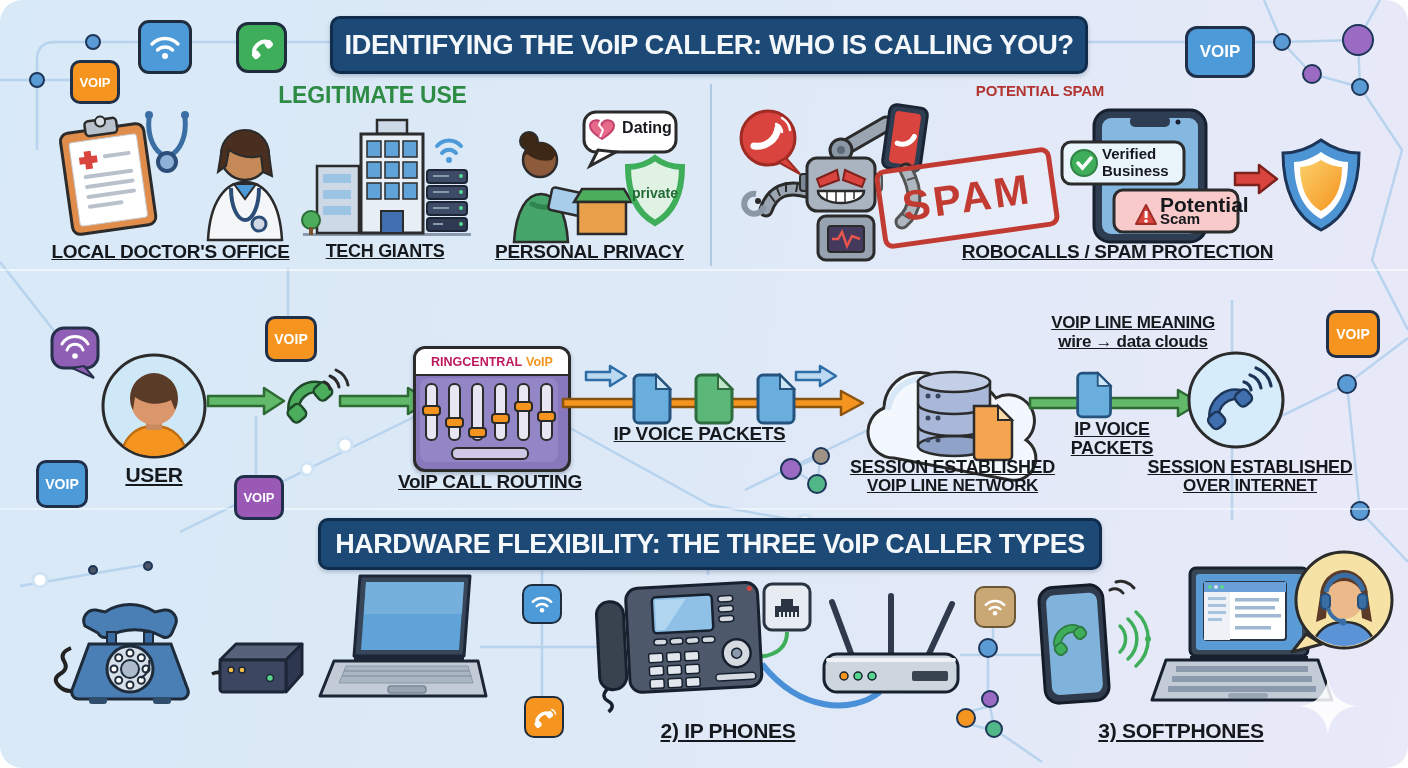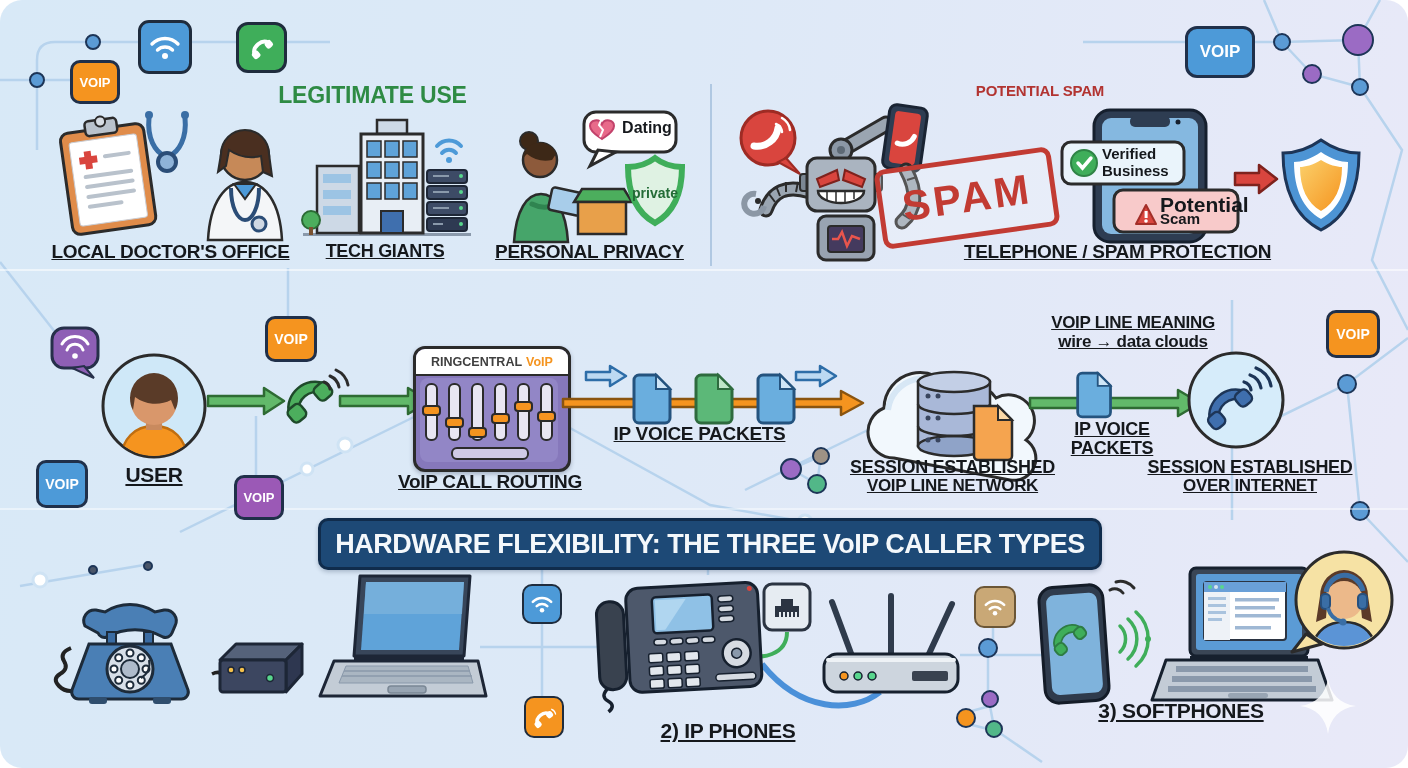--- a/index.html
+++ b/index.html
@@ -96,20 +96,21 @@
         <g transform="rotate(-40 28 30)">
           <path d="M10 28 a19 15 0 0 1 36 0" fill="none" stroke="#fff" stroke-width="8"></path>
           <rect x="4" y="24" width="15" height="15" rx="5" fill="#fff"></rect>
           <rect x="37" y="24" width="15" height="15" rx="5" fill="#fff"></rect>
         </g>
       </svg>
   </div>
   <div class="abs voip" style="left:70px;top:60px;width:44px;height:38px;background:#f5941f;font-size:13px;">VOIP</div>
   <div class="abs voip" style="left:1185px;top:26px;width:64px;height:46px;background:#4d9ad8;font-size:17px;border-radius:12px;">VOIP</div>
 
+  <div class="abs banner" style="left:330px;top:16px;width:752px;height:52px;font-size:27.5px;">IDENTIFYING THE VoIP CALLER: WHO IS CALLING YOU?</div>
 
   <div class="abs hdr" style="left:240px;top:82px;width:265px;font-size:23px;color:#2e8b44;">LEGITIMATE USE</div>
   <div class="abs hdr" style="left:915px;top:82px;width:250px;font-size:15px;color:#b23431;">POTENTIAL SPAM</div>
 
   <svg class="abs" style="left:48px;top:106px;" width="245" height="134" viewBox="0 0 245 134">
     <g transform="rotate(-8 60 72)">
       <rect x="18" y="22" width="84" height="102" rx="8" fill="#e08c4a" stroke="#2b2b2b" stroke-width="3"></rect>
       <rect x="26" y="32" width="68" height="84" rx="3" fill="#fff" stroke="#c9ccd3"></rect>
       <rect x="44" y="13" width="32" height="15" rx="4" fill="#b9c2cc" stroke="#2b2b2b" stroke-width="2.5"></rect>
       <circle cx="60" cy="15" r="5" fill="#d7dde4" stroke="#2b2b2b" stroke-width="2"></circle>
@@ -273,21 +274,21 @@
     <defs>
         <linearGradient id="shg" x1="0" y1="0" x2="1" y2="1">
           <stop offset="0" stop-color="#fbd06b"></stop>
           <stop offset="1" stop-color="#f5941f"></stop>
         </linearGradient>
       </defs>
     <path d="M43 4 C57 14 71 17 81 17 C81 53 69 81 43 94 C17 81 5 53 5 17 C15 17 29 14 43 4 Z" fill="#4d94d4" stroke="#1d3557" stroke-width="3"></path>
     <path d="M43 16 C53 23 63 26 70 26 C70 53 61 73 43 83 C25 73 16 53 16 26 C23 26 33 23 43 16 Z" fill="#fff"></path>
     <path d="M43 24 C51 29 59 31 64 31 C64 52 57 67 43 75 C29 67 22 52 22 31 C27 31 35 29 43 24 Z" fill="url(#shg)"></path>
   </svg>
-  <div class="abs lbl" style="left:955px;top:242px;width:325px;font-size:19px;">TELEPHONE / SPAM PROTECTION</div>
+  <div class="abs lbl" style="left:955px;top:242px;width:325px;font-size:19px;">ROBOCALLS / SPAM PROTECTION</div>
 
 
   <div class="abs" style="left:50px;top:326px;">
     <svg width="52" height="50" viewBox="0 0 52 50">
       <rect x="2" y="2" width="46" height="40" rx="12" fill="#8e5fb5" stroke="#26304a" stroke-width="3"></rect>
       <polygon points="34,40 44,52 22,42" fill="#8e5fb5" stroke="#26304a" stroke-width="2"></polygon>
       <g stroke="#fff" stroke-width="3" fill="none" stroke-linecap="round">
           <path d="M12 18 a15 15 0 0 1 26 0"></path>
           <path d="M17 24 a8.5 8.5 0 0 1 16 0"></path>
         </g>
@@ -330,21 +331,21 @@
         <path d="M48 8 a15 15 0 0 1 9 11"></path>
         <path d="M54 2 a21 21 0 0 1 12 15"></path>
       </g>
   </svg>
   <svg class="abs" style="left:340px;top:386px;" width="92" height="30" viewBox="0 0 92 30">
     <path d="M0 10 H68 V2 L90 15 L68 28 V20 H0 Z" fill="#62b96a" stroke="#2e6b33" stroke-width="2.5" stroke-linejoin="round"></path>
   </svg>
 
   <div class="abs" style="left:413px;top:346px;width:152px;height:120px;border:3px solid #2b2b2b;border-radius:12px;background:#8678bb;overflow:hidden;box-shadow:0 2px 4px rgba(30,40,70,.3);">
     <div style="height:25px;background:#fff;border-bottom:2.5px solid #2b2b2b;display:flex;align-items:center;justify-content:center;gap:4px;">
-      <span style="font-size:12.5px;font-weight:800;color:#404040;letter-spacing:0;">RINGCENTRAL</span>
+      <span style="font-size:12.5px;font-weight:800;color:#be185d;letter-spacing:0;">RINGCENTRAL</span>
       <span style="font-size:12.5px;font-weight:800;color:#f5941f;">VoIP</span>
     </div>
     <svg width="146" height="90" viewBox="0 0 146 90">
       <rect x="4" y="2" width="138" height="84" rx="8" fill="#9286c6"></rect>
       <g>
         <rect x="10" y="8" width="11" height="56" rx="5" fill="#e8e6f2" stroke="#2b2b2b" stroke-width="2"></rect>
         <rect x="33" y="8" width="11" height="56" rx="5" fill="#e8e6f2" stroke="#2b2b2b" stroke-width="2"></rect>
         <rect x="56" y="8" width="11" height="56" rx="5" fill="#e8e6f2" stroke="#2b2b2b" stroke-width="2"></rect>
         <rect x="79" y="8" width="11" height="56" rx="5" fill="#e8e6f2" stroke="#2b2b2b" stroke-width="2"></rect>
         <rect x="102" y="8" width="11" height="56" rx="5" fill="#e8e6f2" stroke="#2b2b2b" stroke-width="2"></rect>
@@ -647,19 +648,19 @@
       <path d="M18 104 c4 -22 16 -32 34 -32 s30 10 34 32 z" fill="#5b94d6" stroke="#2b2b2b" stroke-width="2.5"></path>
       <path d="M28 46 a24 26 0 0 1 48 0 l4 26 -10 -4 -2 -20 a34 34 0 0 1 -32 -4 l-2 24 -10 4 z" fill="#5b3a28"></path>
       <circle cx="52" cy="50" r="19" fill="#ecb98a"></circle>
       <path d="M34 42 a19 21 0 0 1 37 -1" fill="none" stroke="#3a6ea5" stroke-width="5"></path>
       <rect x="29" y="44" width="9" height="15" rx="4" fill="#3a6ea5" stroke="#26507e" stroke-width="2"></rect>
       <rect x="66" y="44" width="9" height="15" rx="4" fill="#3a6ea5" stroke="#26507e" stroke-width="2"></rect>
       <path d="M36 58 q3 11 13 13" fill="none" stroke="#3a6ea5" stroke-width="4"></path>
       <circle cx="51" cy="72" r="3.5" fill="#3a6ea5"></circle>
     </g>
   </svg>
-  <div class="abs lbl" style="left:1056px;top:700px;width:250px;font-size:21px;">3) SOFTPHONES</div>
+  <div class="abs lbl" style="left:1056px;top:720px;width:250px;font-size:21px;">3) SOFTPHONES</div>
 
   <svg class="abs" style="left:1298px;top:676px;" width="60" height="60" viewBox="0 0 60 60">
     <path d="M30 2 C32 18 42 28 58 30 C42 32 32 42 30 58 C28 42 18 32 2 30 C18 28 28 18 30 2 Z" fill="#ffffff" opacity="0.85"></path>
   </svg>
 
 </div>
 
 </body></html>

